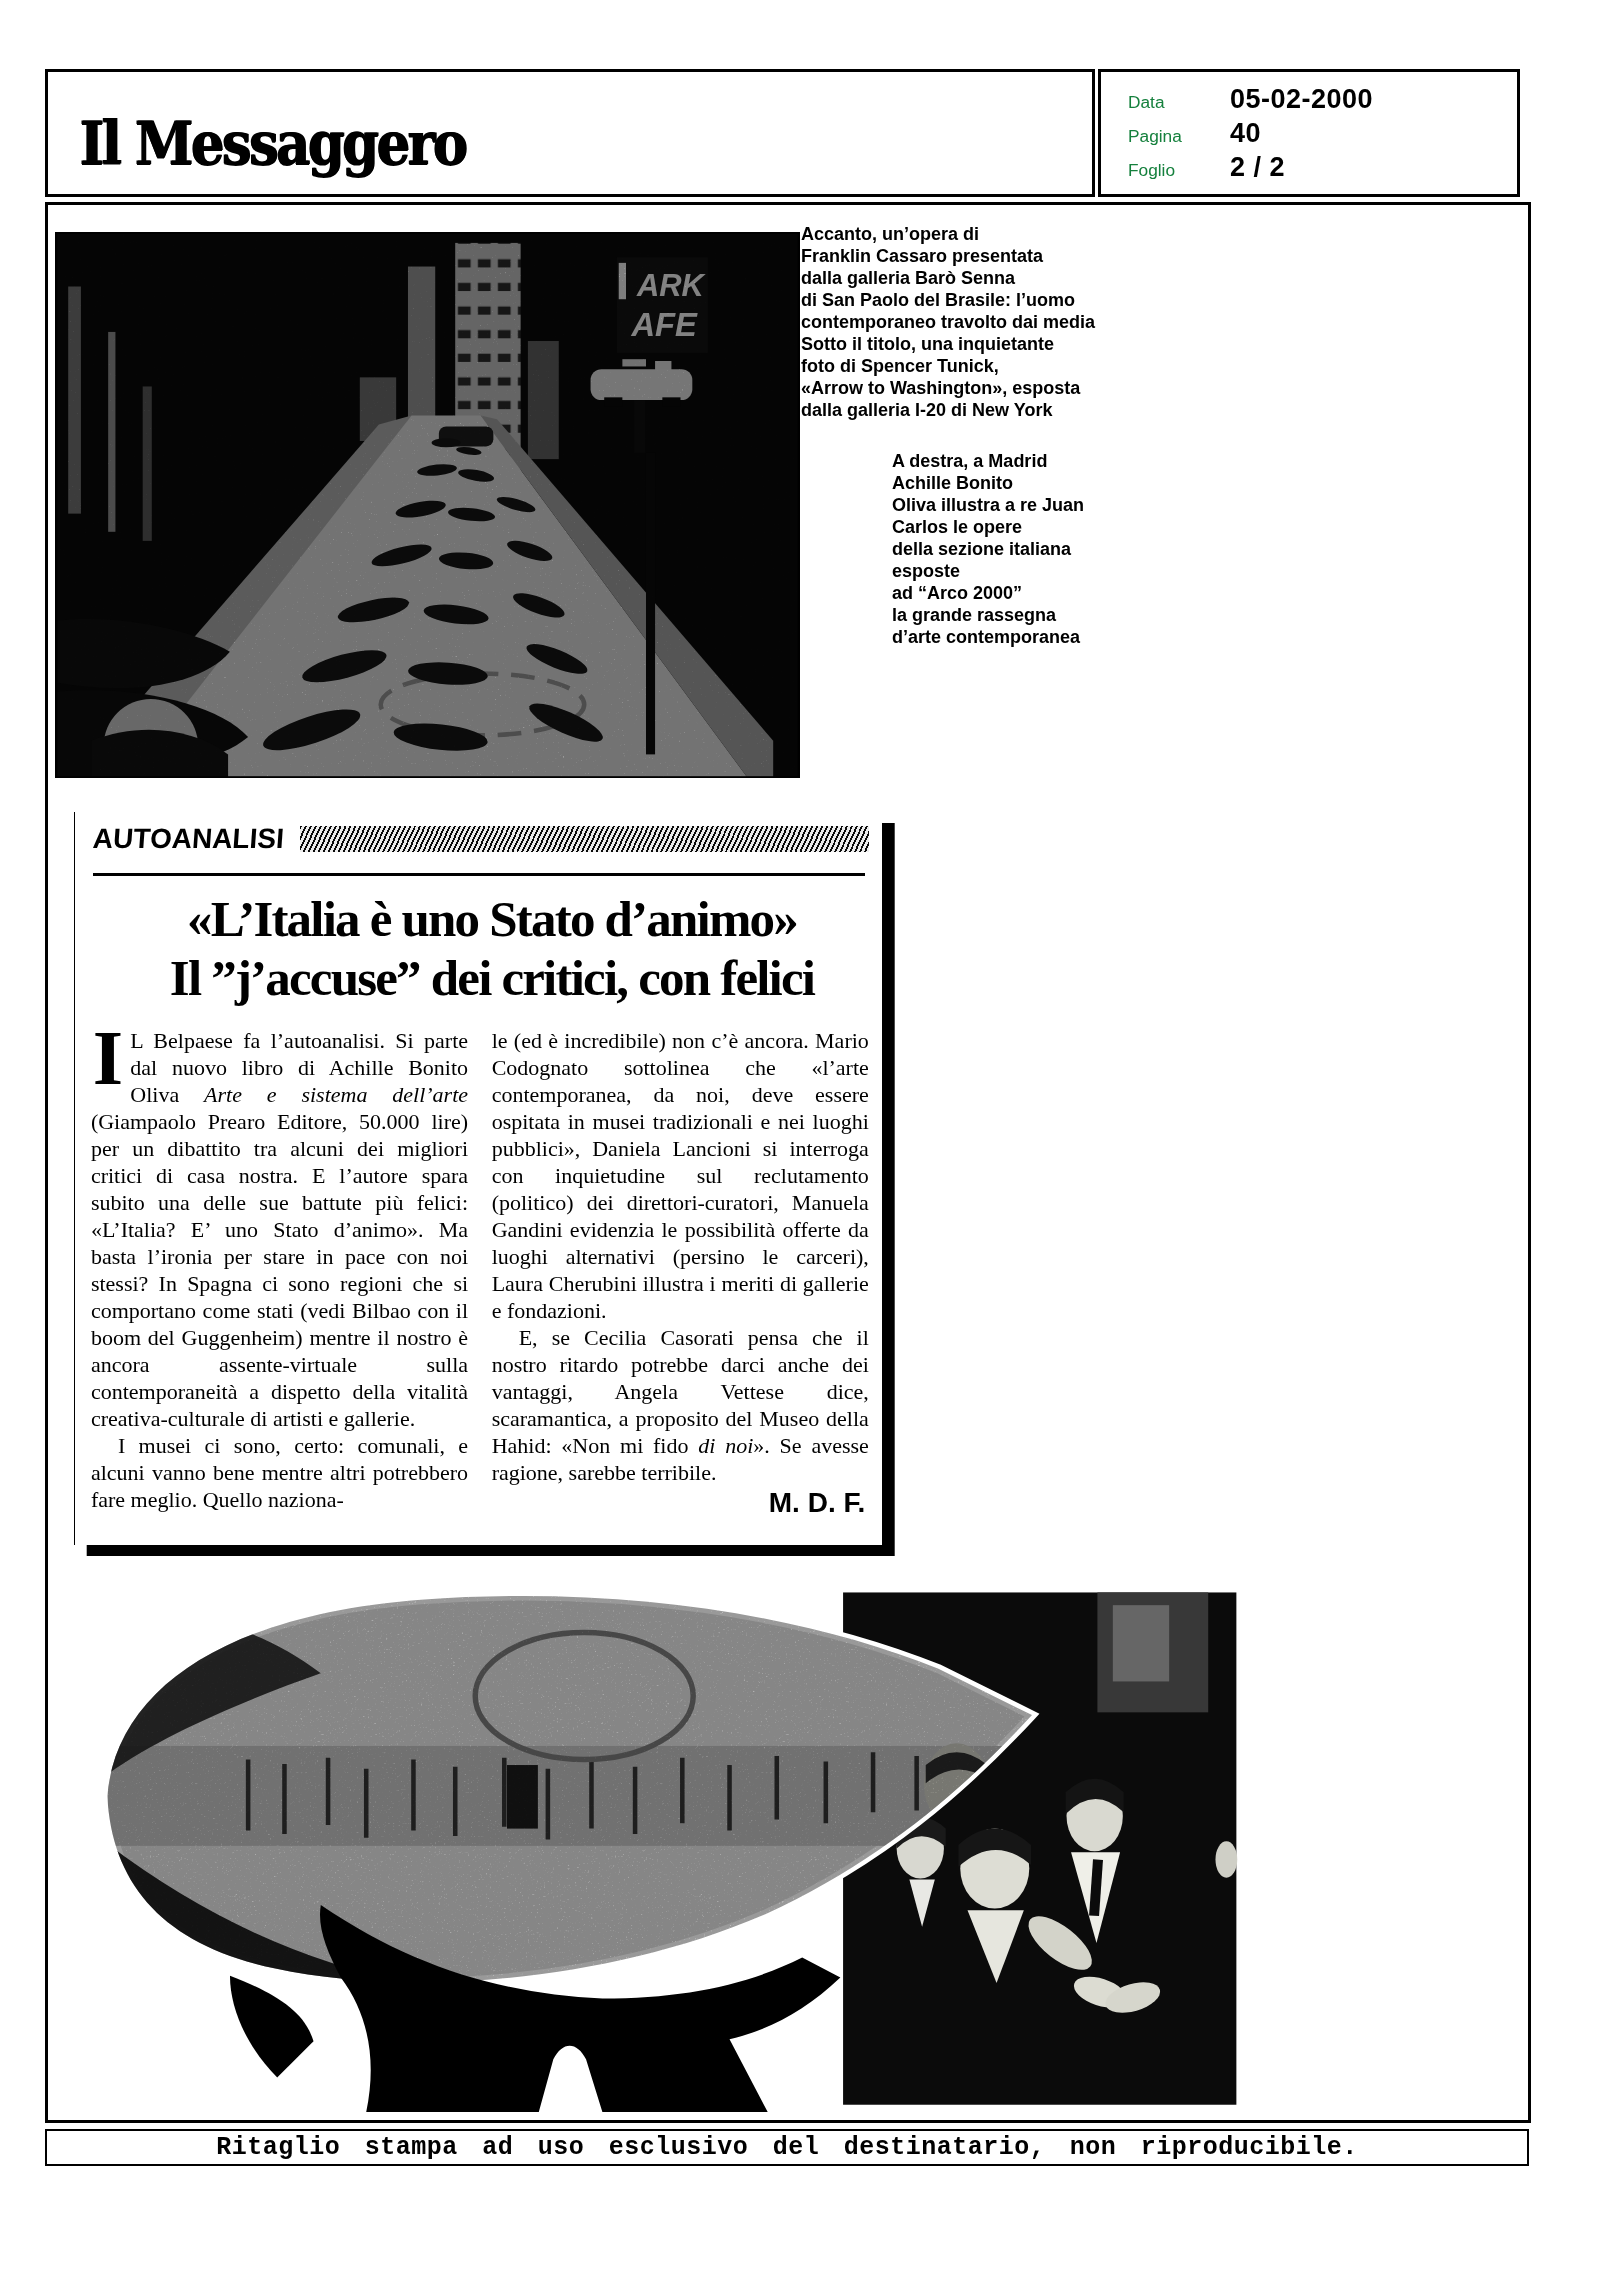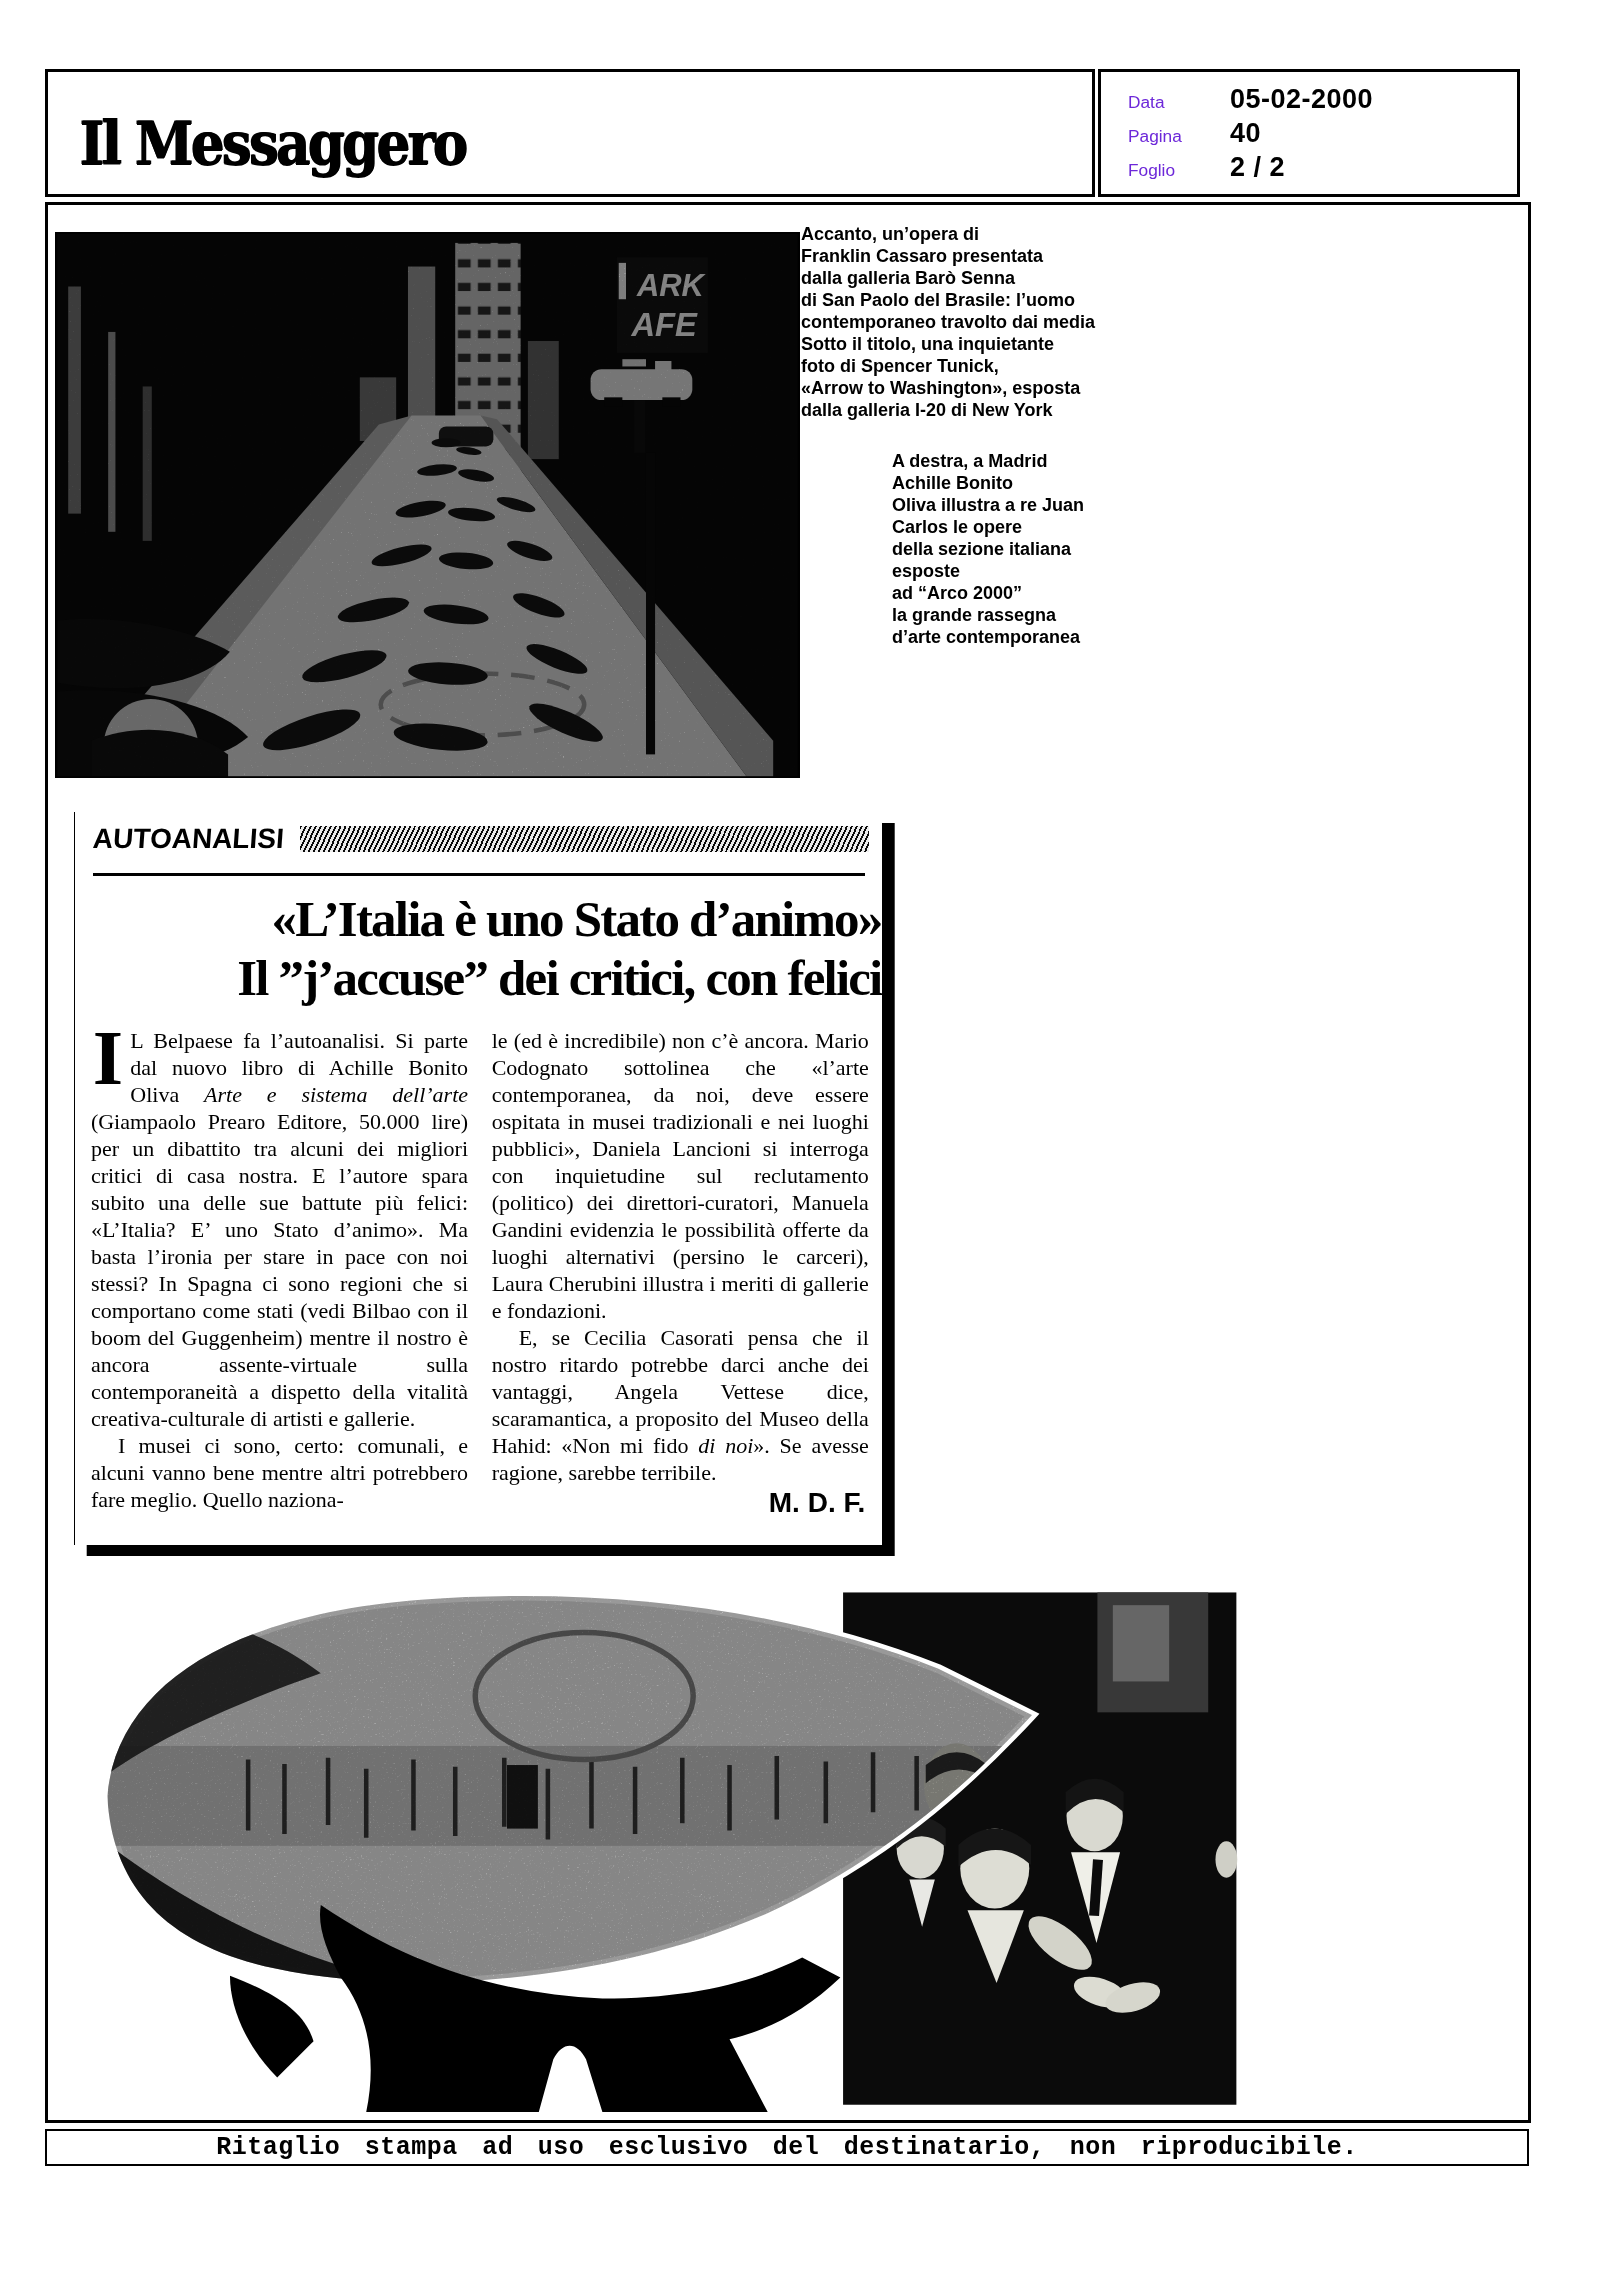--- a/index.html
+++ b/index.html
@@ -10,42 +10,42 @@
   
   .logo-box{left:45px;top:69px;width:1044px;height:122px;border:3.6px solid #000;background:#fff;}
   .logo-text{position:absolute;left:31px;top:42px;
              font-family:"DejaVu Serif",serif;font-weight:bold;font-size:53px;line-height:1;
              letter-spacing:-2.7px;transform:scaleY(1.12);transform-origin:left top;
              text-shadow:1.3px 0 0 #000, 0.5px 0.5px 0 #000;}
   .meta-box{left:1098px;top:69px;width:416px;height:122px;border:3.6px solid #000;background:#fff;
             padding:0;box-sizing:content-box;}
   .meta-rows{position:absolute;left:27px;top:11.8px;right:9px;}
   .meta-row{display:flex;align-items:baseline;height:34px;}
-  .meta-label{width:102px;font-size:17.3px;color:#6d28d9;}
+  .meta-label{width:102px;font-size:17.3px;color:#15803d;}
   .meta-value{font-size:27px;font-weight:bold;letter-spacing:0.5px;}
 
   
   .content-box{left:45px;top:202px;width:1480px;height:1915px;border:3.6px solid #000;background:#fff;}
 
   
   .caption{white-space:pre-line;font-weight:bold;font-size:18px;line-height:22px;letter-spacing:0;}
   .caption-1{left:753px;top:18px;width:409px;}
   .caption-2{left:816px;top:245px;width:391px;margin-left:28px;}
 
   
   .article-box{left:25.5px;top:607px;width:807px;height:733px;background:#fff;
                border-left:1.8px solid #000;box-shadow:12.7px 11px 0 0 #000;}
   .kicker-row{display:flex;align-items:center;padding:11px 12.7px 0 18px;}
   .kicker{font-weight:800;font-size:28px;letter-spacing:0;transform:skewX(-4deg);white-space:nowrap;}
   .hatch-band{flex:1;height:26px;margin-left:16.4px;
               background:
                 repeating-linear-gradient(115deg,#0b0b0b 0 1.8px,#ededed 1.8px 4.5px),
                 repeating-linear-gradient(25deg,rgba(0,0,0,.35) 0 0.9px,transparent 0.9px 6.4px);}
   .kicker-rule{height:2.7px;background:#000;margin:18px 16.4px 0 18px;}
-  .headline{text-align:right;font-family:"Liberation Serif",serif;font-weight:bold;
+  .headline{text-align:center;font-family:"Liberation Serif",serif;font-weight:bold;
             font-size:51px;line-height:1.16;letter-spacing:-1.8px;margin-top:14.5px;margin-left:28px;}
   .cols{display:flex;gap:23.6px;padding:18px 12.7px 0 16.4px;
         font-family:"Liberation Serif",serif;font-size:22px;line-height:27px;text-align:justify;}
   .col{flex:1;min-width:0;}
   .col p{margin:0;}
   .p-indent{text-indent:27px;}
   .dropcap{float:left;font-family:"Liberation Serif",serif;font-weight:bold;
            font-size:78px;line-height:56px;padding:3.6px 7.3px 0 1.8px;}
   .signature{text-align:right;font-family:"Liberation Sans",sans-serif;font-weight:bold;
              font-size:28px;margin-top:3.6px;padding-right:3.6px;}

